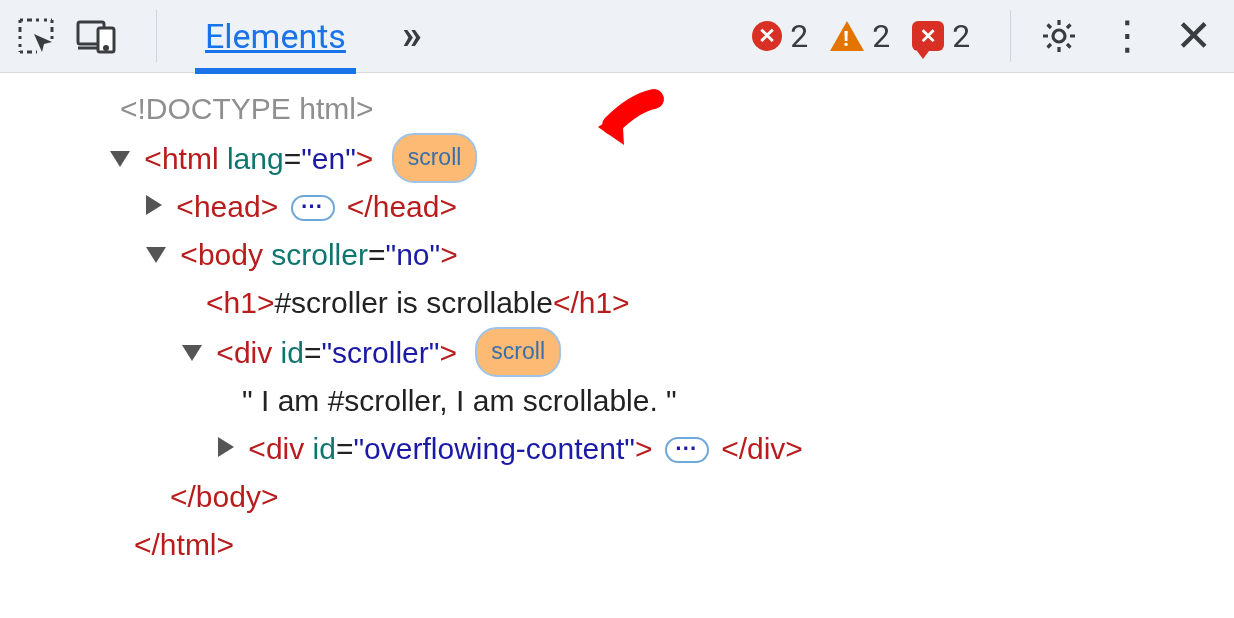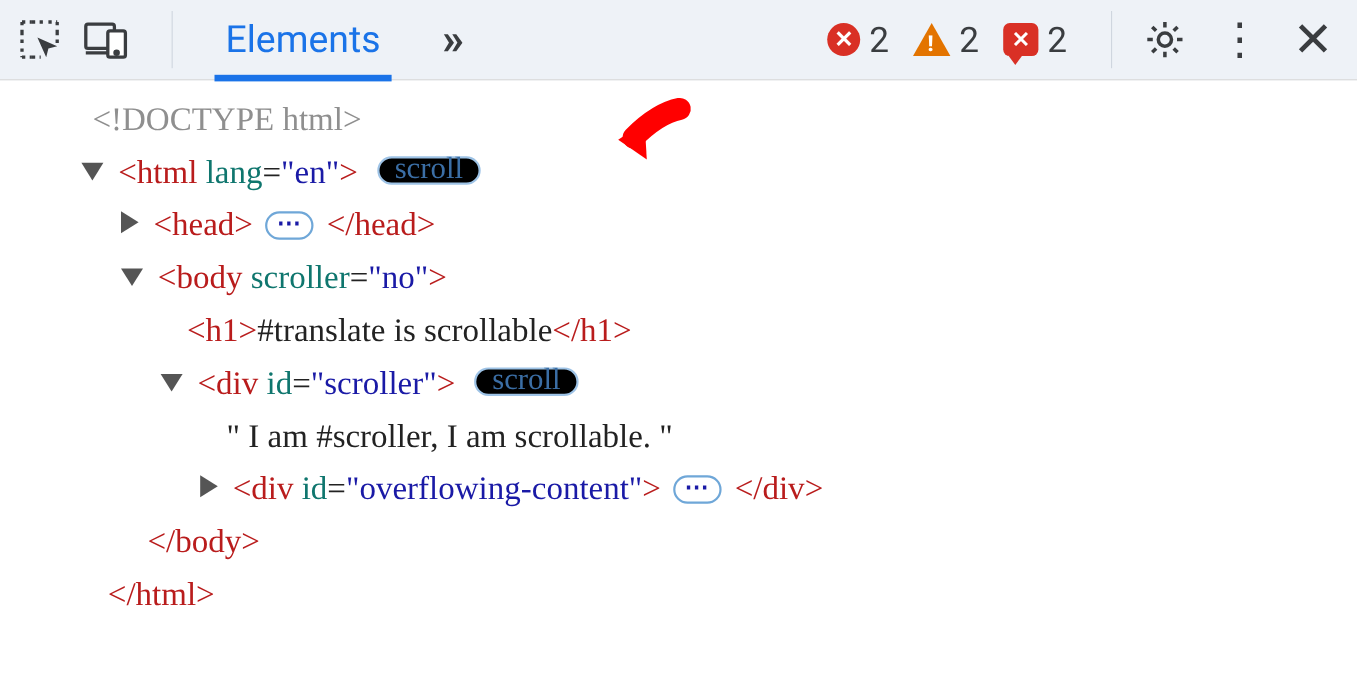--- a/index.html
+++ b/index.html
@@ -42,20 +42,21 @@
   .tab {
     color: #1a73e8;
     font-size: 34px;
     font-weight: 400;
     height: 73px;
     display: flex;
     align-items: center;
     padding: 3px 10px;
     margin-top: 0px;
     position: relative;
+    text-decoration: underline;
   }
   .tab.active::after {
     content: "";
     position: absolute;
     left: 0;
     right: 0;
     bottom: -1px;
     height: 6px;
     background: #1a73e8;
   }
@@ -127,26 +128,27 @@
   .close-x {
     font-size: 44px;
     color:#3a3d40;
     line-height:1;
     margin-right: 14px;
     font-weight:300;
   }
 
   
   .tree-panel {
-    font-family: Liberation Serif, serif;
+    font-family: Liberation Sans, sans-serif;
     font-size: 30px;
     line-height: 1.6;
     color: #303030;
     padding: 12px 0 0 20px;
     position: relative;
+    margin-left: 36px;
   }
   .tree-line { white-space: nowrap; position: relative; }
   .indent1 { padding-left: 64px; }
   .tri { display:inline-block; width:0;height:0; vertical-align: 2px; margin-right:6px;}
   .tri.down { border-left:10px solid transparent;border-right:10px solid transparent;border-top:16px solid #555; }
   .tri.right { border-top:10px solid transparent;border-bottom:10px solid transparent;border-left:16px solid #555; }
   .gray { color:#8f8f8f; }
   .tag { color:#b91c1c; }
   .attrn { color:#0f766e; }
   .attrv { color:#1a1aa6; }
@@ -156,25 +158,25 @@
     border:2px solid #6fa7d8;border-radius:18px;
     font-size:22px;color:#1a1aa6;
     padding:0 8px 4px 8px;line-height:1;
     vertical-align:4px;margin:0 4px;
     font-weight:700;letter-spacing:2px;
     height:26px;
   }
   .scroll-badge {
     display:inline-flex;align-items:center;justify-content:center;
     border:2px solid #9ec3e6;border-radius:22px;
-    font-size:28px;color:#3b6ea5;
+    font-size:23px;color:#3b6ea5;
     padding:2px 14px 4px 14px;line-height:1;
     vertical-align:4px;margin-left:10px;
-    height:26px;
-    background:#000000;
+    height:50px;
+    background:#fdba74;
   }
 
   
   .arrow-anno {
     position:absolute;
     left: 548px;
     top: 12px;
     width: 86px;
     height: 86px;
   }
@@ -258,21 +260,21 @@
   </div>
 
   <div class="tree-line" style="padding-left:90px">
     <span class="tri down"></span>
     <span class="tag">&lt;<span>body</span></span>
     <span> </span>
     <span class="attrn">scroller</span><span class="plain">=</span><span class="attrv">"no"</span><span class="tag">&gt;</span>
   </div>
 
   <div class="tree-line" style="padding-left:150px">
-    <span class="tag">&lt;<span>h1</span>&gt;</span><span class="plain">#translate is scrollable</span><span class="tag">&lt;/<span>h1</span>&gt;</span>
+    <span class="tag">&lt;<span>h1</span>&gt;</span><span class="plain">#scroller is scrollable</span><span class="tag">&lt;/<span>h1</span>&gt;</span>
   </div>
 
   <div class="tree-line" style="padding-left:126px">
     <span class="tri down"></span>
     <span class="tag">&lt;<span>div</span></span>
     <span> </span>
     <span class="attrn">id</span><span class="plain">=</span><span class="attrv">"scroller"</span><span class="tag">&gt;</span>
     <span class="scroll-badge">scroll</span>
   </div>
 

